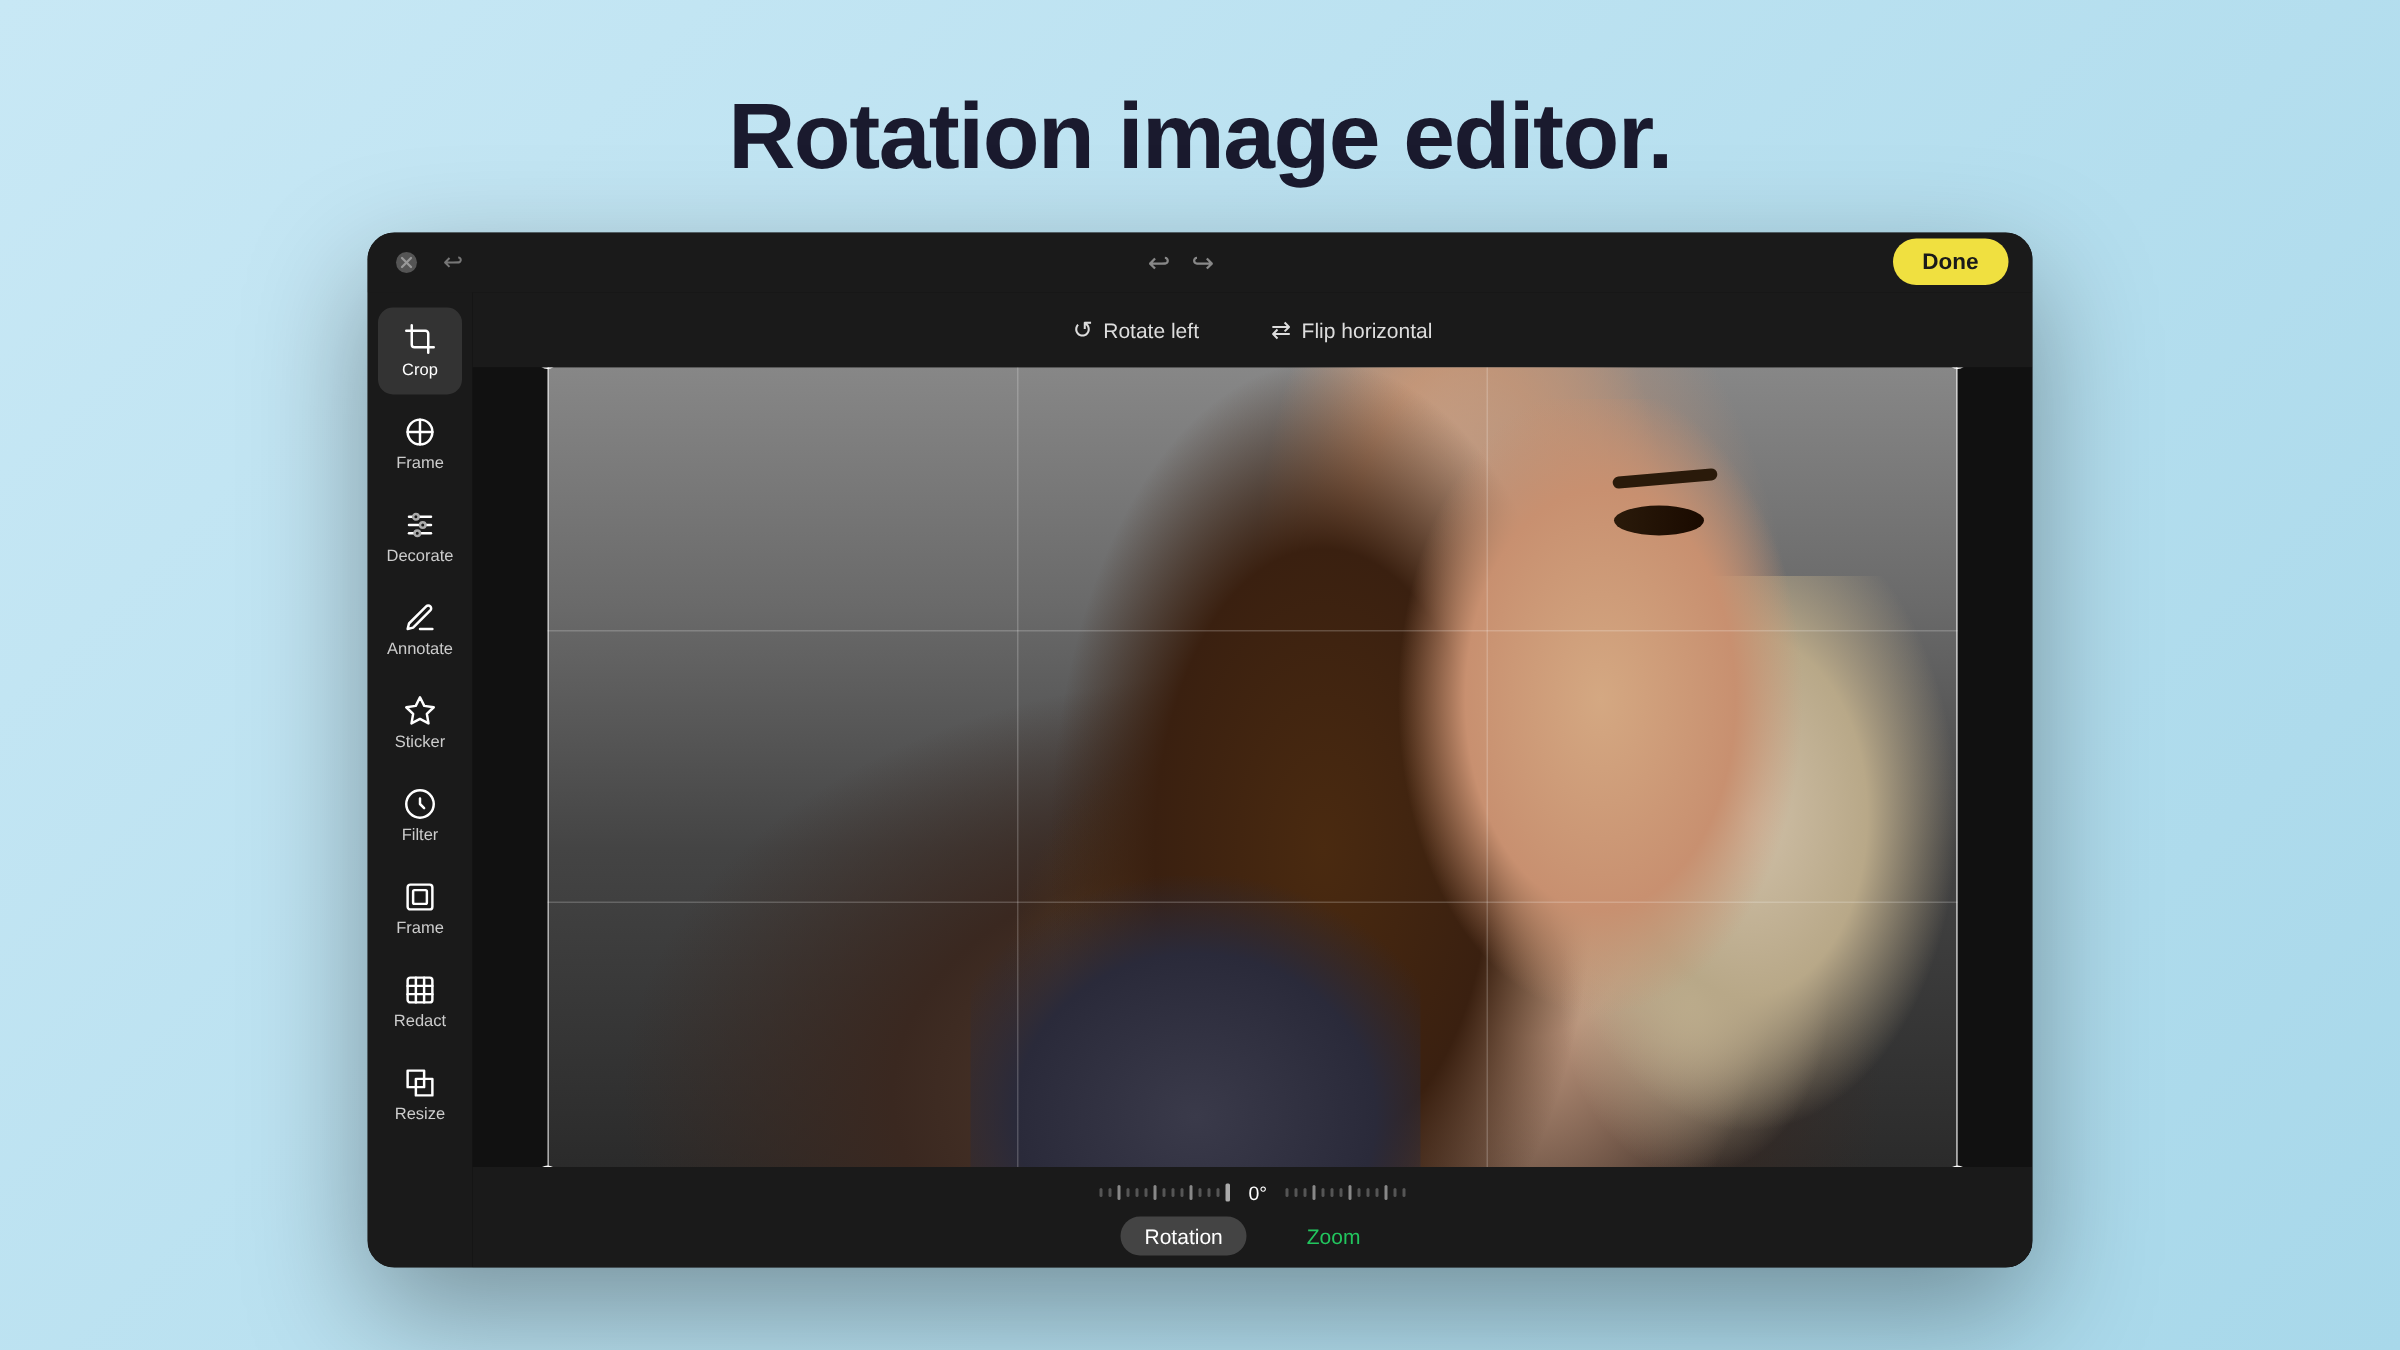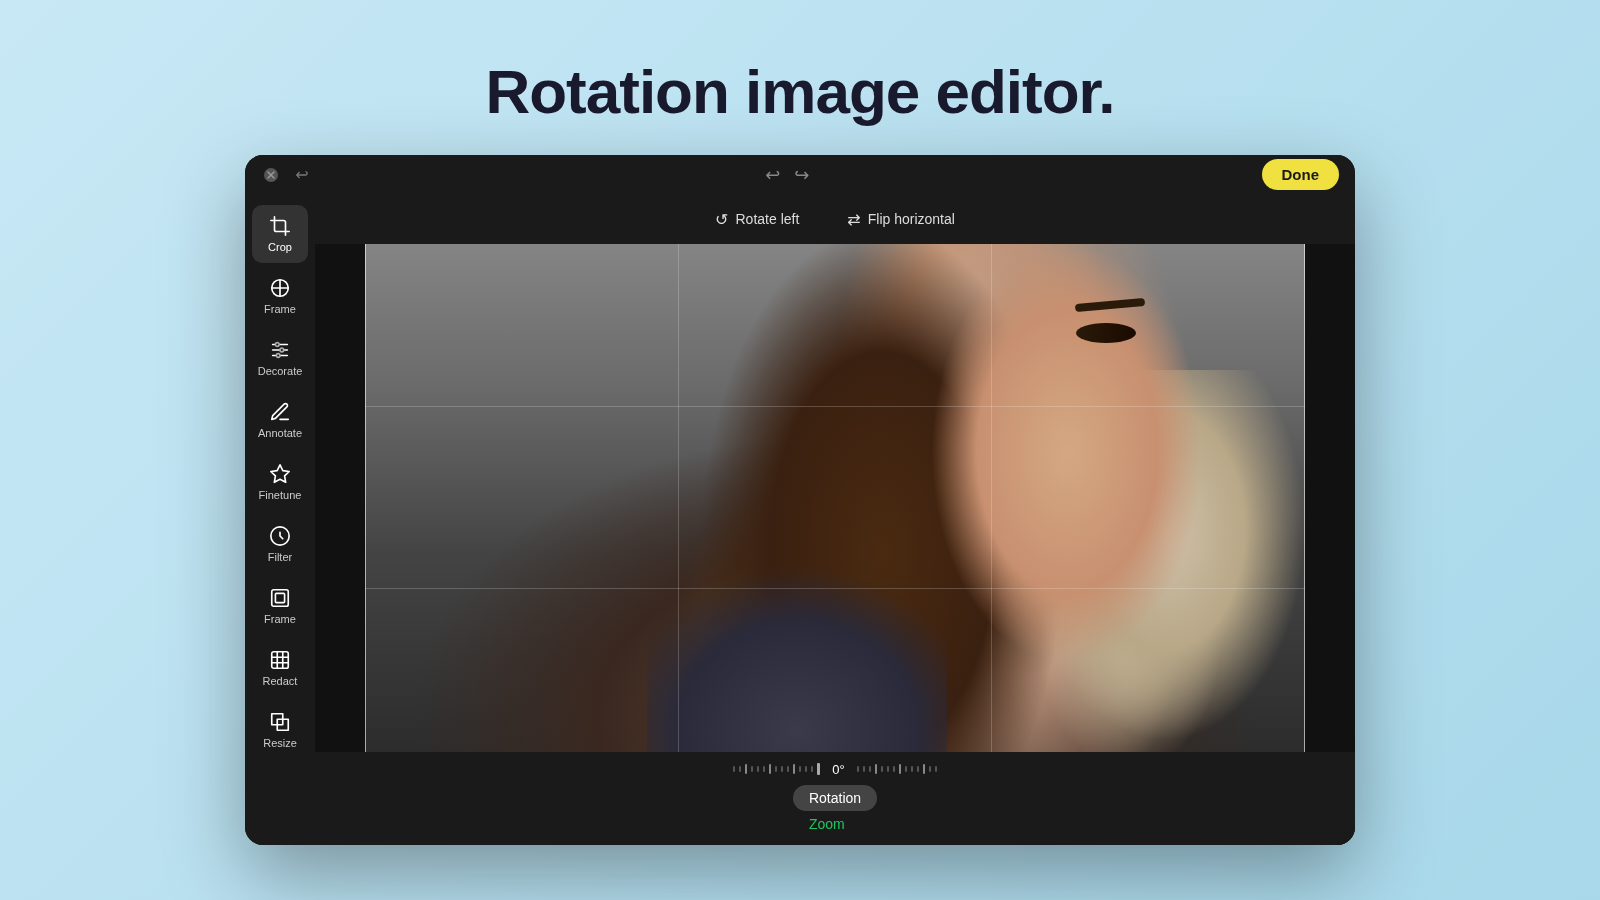--- a/index.html
+++ b/index.html
@@ -359,22 +359,21 @@
     }
 
     .rotation-value {
       color: #fff;
       font-size: 13px;
       margin: 0 8px;
     }
 
     .mode-tabs {
       display: flex;
-      gap: 0;
-      flex-direction: column;
+      gap: 24px;
     }
 
     .mode-tab {
       color: #22c55e;
       font-size: 14px;
       padding: 5px 16px;
       border-radius: 20px;
       cursor: pointer;
     }
 
@@ -473,21 +472,21 @@
         </div>
         <span class="tool-label">Annotate</span>
       </div>
 
       <div class="sidebar-tool">
         <div class="tool-icon">
           <svg class="icon" viewBox="0 0 24 24" stroke="#aaa">
             <polygon points="12 2 15.09 8.26 22 9.27 17 14.14 18.18 21.02 12 17.77 5.82 21.02 7 14.14 2 9.27 8.91 8.26 12 2"></polygon>
           </svg>
         </div>
-        <span class="tool-label">Finetune</span>
+        <span class="tool-label">Sticker</span>
       </div>
 
       <div class="sidebar-tool">
         <div class="tool-icon">
           <svg class="icon" viewBox="0 0 24 24" stroke="#aaa">
             <circle cx="12" cy="12" r="10"></circle>
             <path d="M12 8v4l3 3"></path>
           </svg>
         </div>
         <span class="tool-label">Filter</span>

